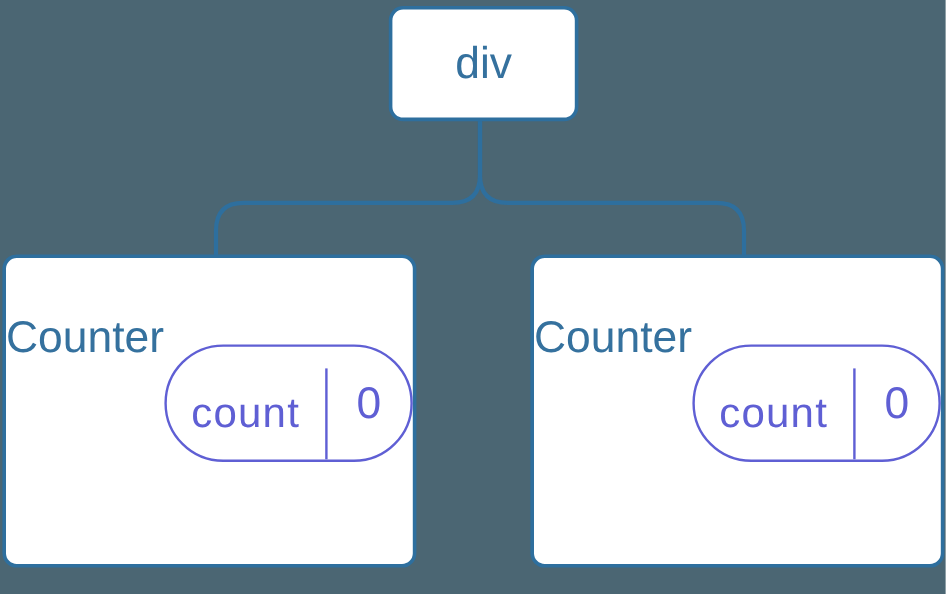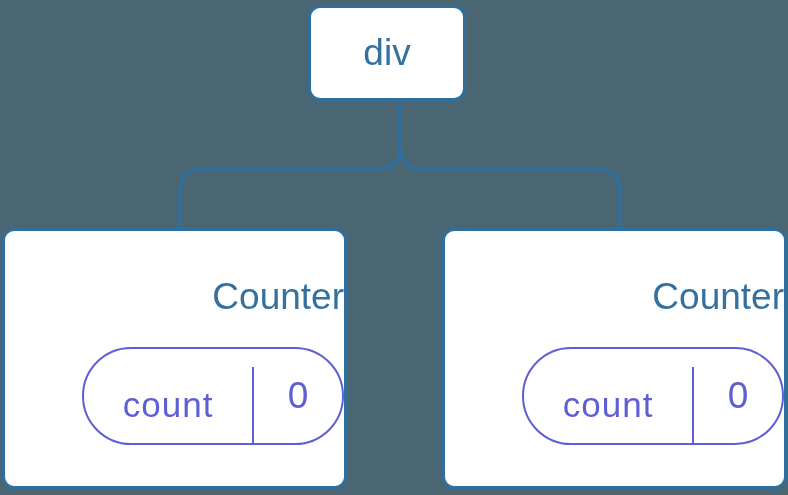--- a/index.html
+++ b/index.html
@@ -26,47 +26,47 @@
     height: 495px;
     pointer-events: none;
   }
   .connector-svg path {
     fill: none;
     stroke: var(--line, #2e6f9e);
     stroke-width: 3.5;
   }
   .root-node {
     position: absolute;
-    left: 308px;
+    left: 324px;
     top: 5px;
     width: 158px;
     height: 96px;
     box-sizing: border-box;
     background: var(--node-fill, #ffffff);
     border: 3px solid var(--line, #2e6f9e);
     border-radius: 12px;
     display: flex;
     align-items: center;
     justify-content: center;
     color: var(--node-text, #35719e);
     font-size: 37px;
     font-weight: 500;
   }
   .counter-card {
     position: absolute;
-    top: 228px;
+    top: 212px;
     width: 345px;
     height: 261px;
     box-sizing: border-box;
     background: var(--node-fill, #ffffff);
     border: 3px solid var(--line, #2e6f9e);
     border-radius: 12px;
     display: flex;
-    flex-direction: column;
-    align-items: flex-end;
+    flex-direction: row;
+    align-items: flex-start;
     padding-top: 44px;
   }
   .counter-card.left  { left: 2px; }
   .counter-card.right { left: 442px; }
   .counter-title {
     color: var(--node-text, #35719e);
     font-size: 37px;
     font-weight: 500;
     line-height: 44px;
   }

